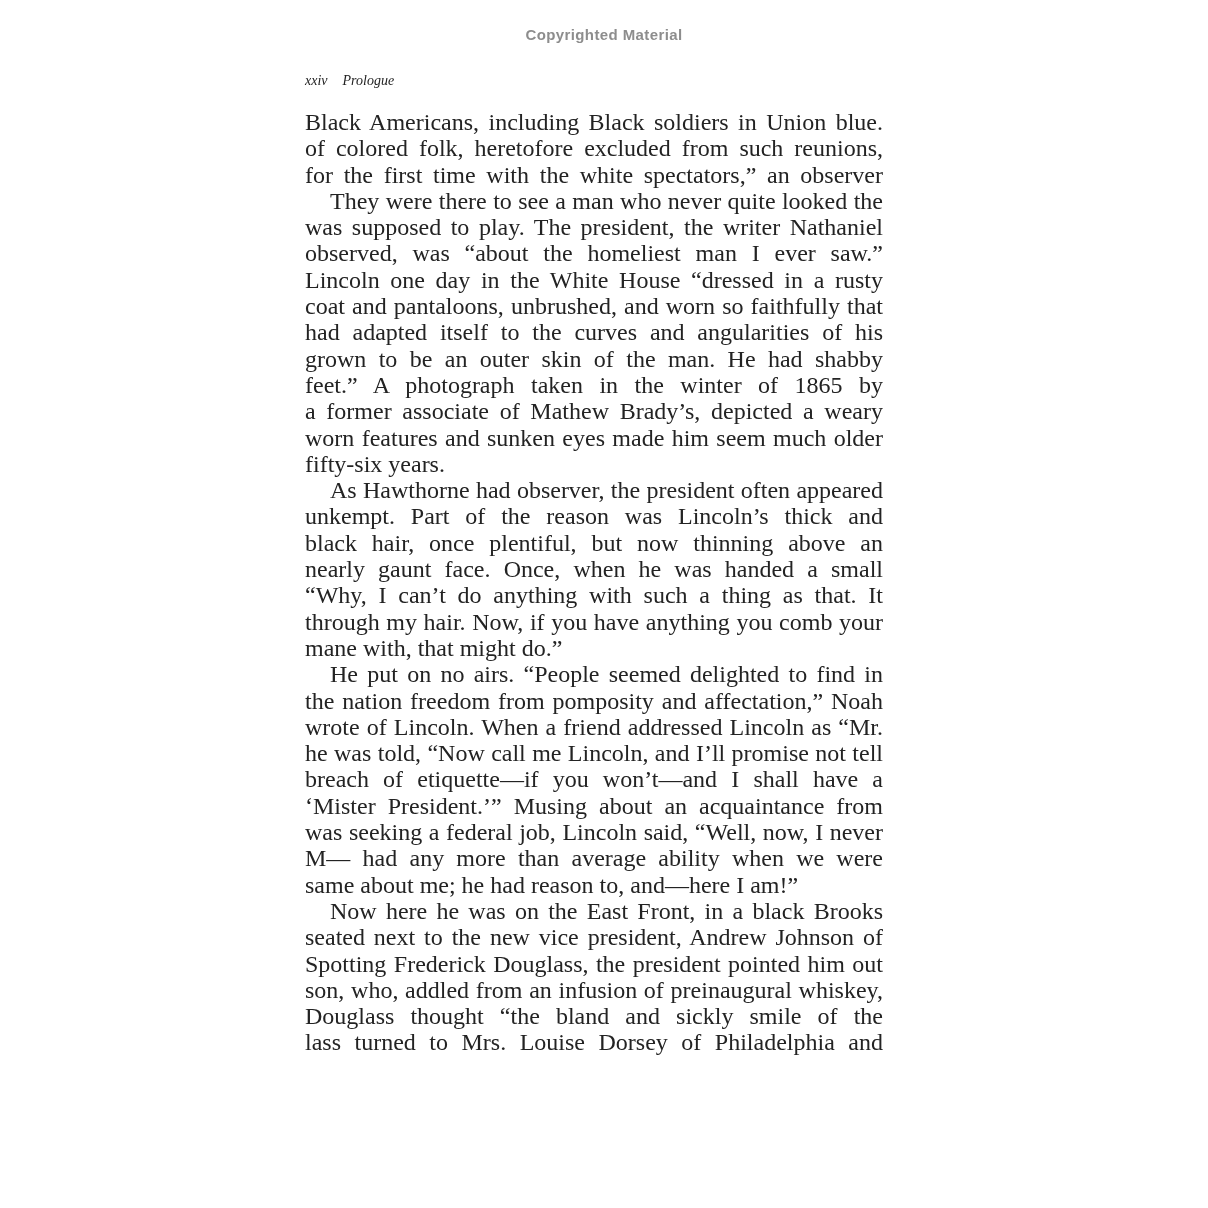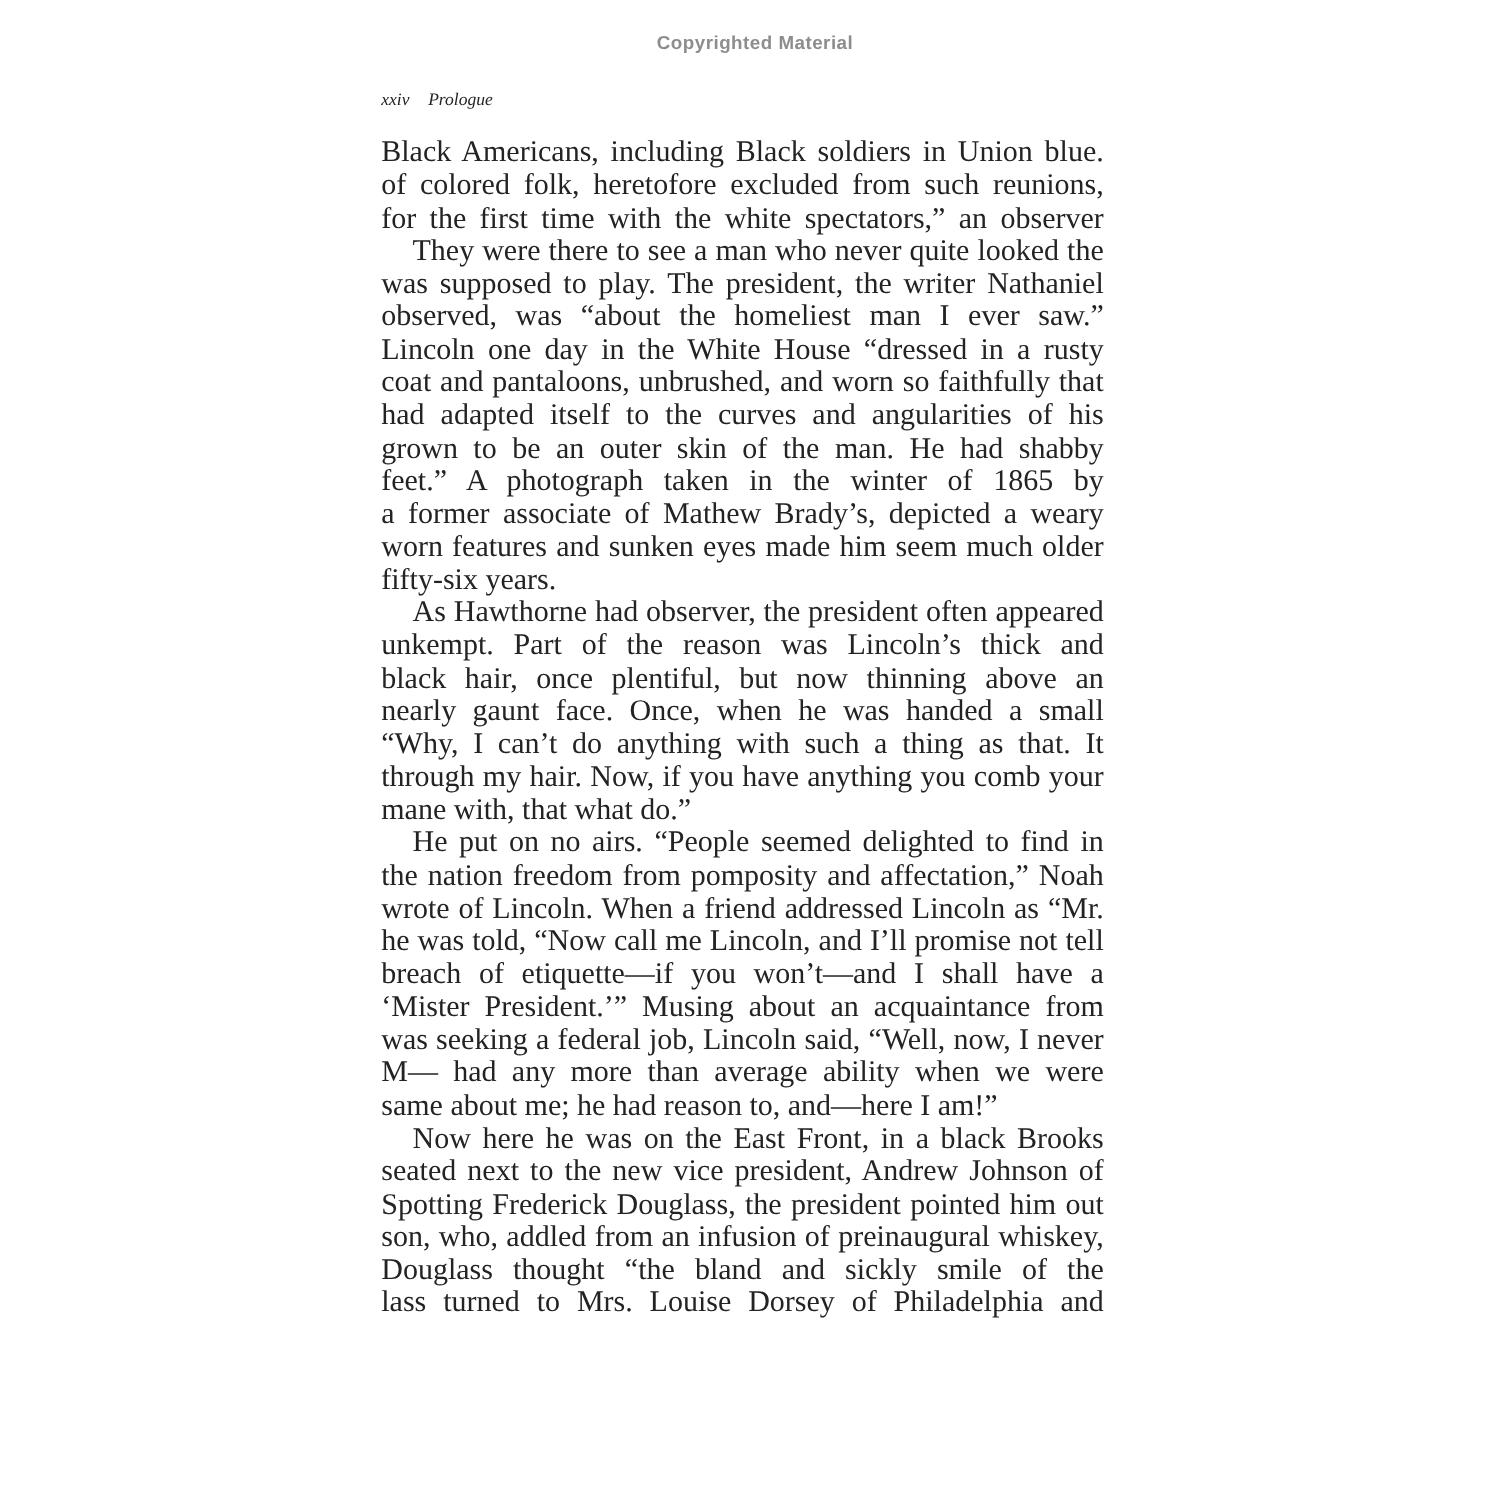--- a/index.html
+++ b/index.html
@@ -92,21 +92,21 @@
         <div class="line just">worn features and sunken eyes made him seem much older than his</div>
         <div class="line">fifty-six years.</div>
       </div>
       <div class="para">
         <div class="line indent just">As Hawthorne had observer, the president often appeared slightly</div>
         <div class="line just">unkempt. Part of the reason was Lincoln’s thick and ungovernable</div>
         <div class="line just">black hair, once plentiful, but now thinning above an exhausted and</div>
         <div class="line just">nearly gaunt face. Once, when he was handed a small faithfully, he said,</div>
         <div class="line just">“Why, I can’t do anything with such a thing as that. It wouldn’t go</div>
         <div class="line just">through my hair. Now, if you have anything you comb your horse’s</div>
-        <div class="line">mane with, that what do.”</div>
+        <div class="line">mane with, that might do.”</div>
       </div>
       <div class="para">
         <div class="line indent just">He put on no airs. “People seemed delighted to find in the ruler of</div>
         <div class="line just">the nation freedom from pomposity and affectation,” Noah Gardner</div>
         <div class="line just">wrote of Lincoln. When a friend addressed Lincoln as “Mr. President,”</div>
         <div class="line just">he was told, “Now call me Lincoln, and I’ll promise not tell of the</div>
         <div class="line just">breach of etiquette—if you won’t—and I shall have a resting-spell from</div>
         <div class="line just">‘Mister President.’” Musing about an acquaintance from Illinois who</div>
         <div class="line just">was seeking a federal job, Lincoln said, “Well, now, I never thought</div>
         <div class="line just">M— had any more than average ability when we were young men to-</div>

